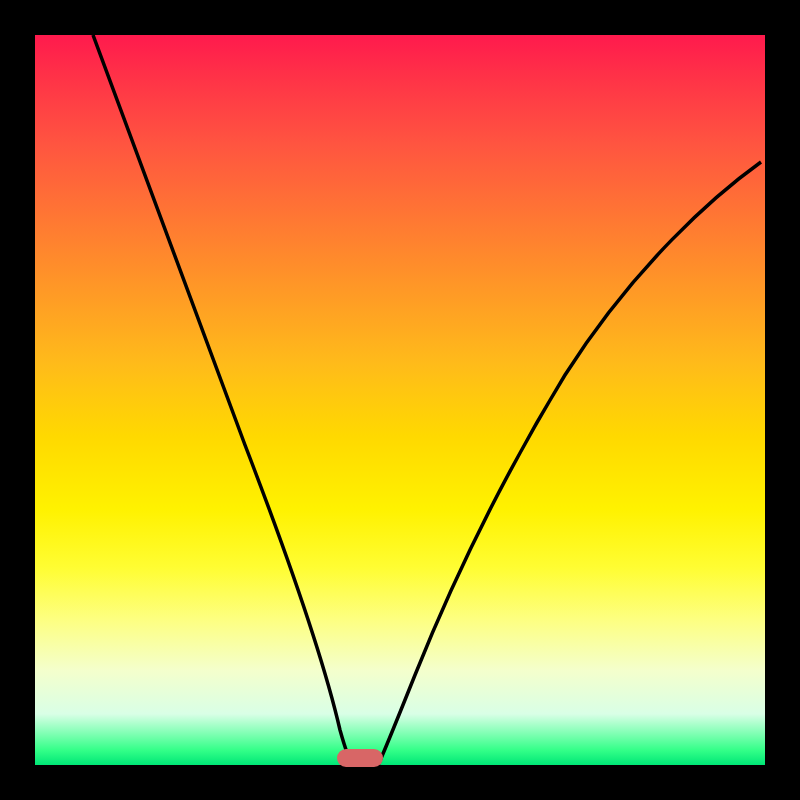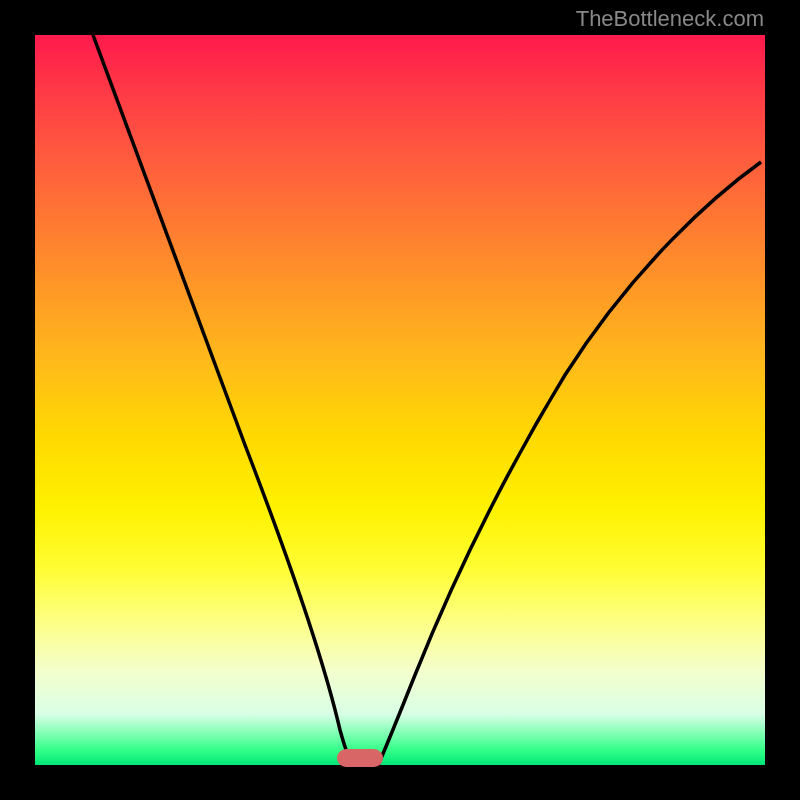--- a/index.html
+++ b/index.html
@@ -93,14 +93,13 @@
              C 600 230, 680 160, 726 127" stroke="#000" stroke-width="3.5" fill="none"></path>
   </svg>
 
   <div class="marker" style="left: 337px; top: 749px;"></div>
 
   <div class="frame-border border-top"></div>
   <div class="frame-border border-bottom"></div>
   <div class="frame-border border-left"></div>
   <div class="frame-border border-right"></div>
 
-  <div class="watermark">TheBottleneck.com</div>
 </div>
 
 </body></html>

